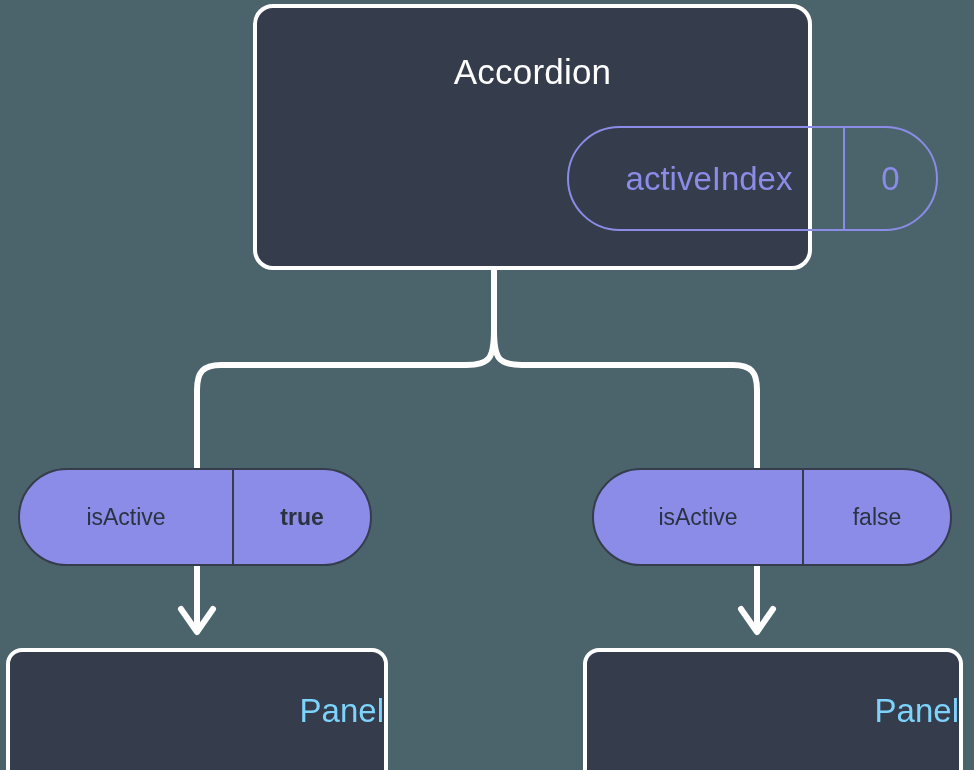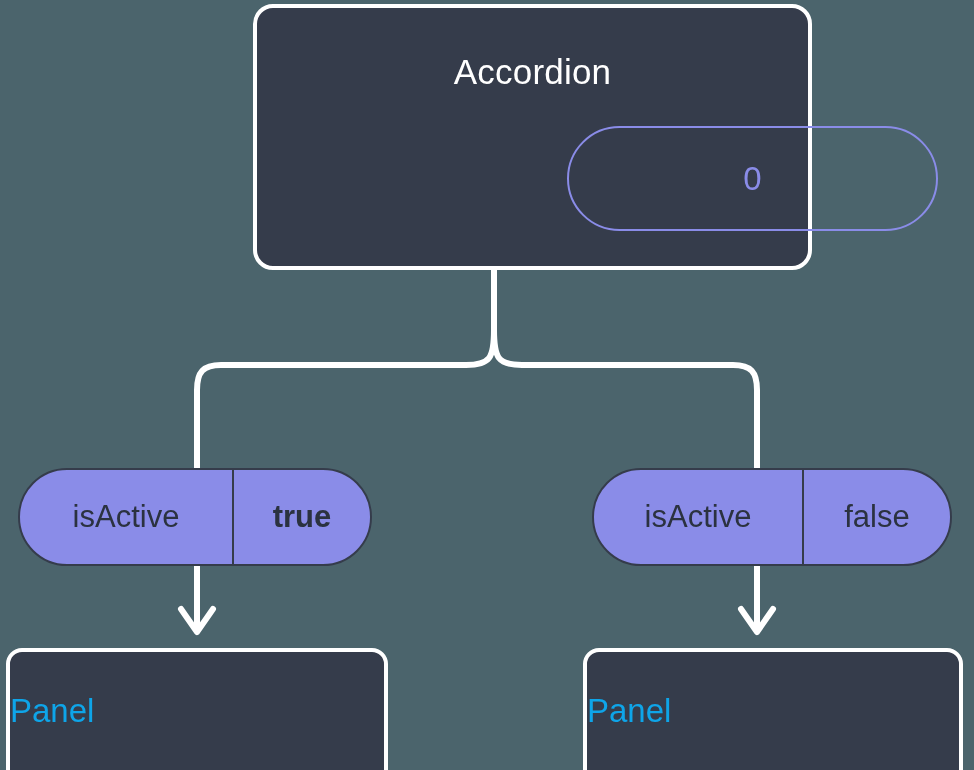--- a/index.html
+++ b/index.html
@@ -97,21 +97,21 @@
 
   
   .pill-filled {
     border: 2px solid #353c4b;
     background: #8a8ce8;
     height: 98px;
   }
   .pill-filled .pill-key,
   .pill-filled .pill-val {
     color: #2b3240;
-    font-size: 31px;
+    font-size: 23px;
   }
   .pill-filled .pill-key {
     border-right: 2px solid #353c4b;
   }
 
   #pill-left {
     left: 18px;
     top: 468px;
     width: 354px;
   }
@@ -135,22 +135,22 @@
     border-radius: 16px;
     height: 140px;
   }
   #panel-left  { left: 6px;   top: 648px; width: 382px; }
   #panel-right { left: 583px; top: 648px; width: 380px; }
   .panel-label {
     position: absolute;
     left: 0;
     top: 40px;
     width: 100%;
-    text-align: left;
-    color: #0ea5e9;
+    text-align: right;
+    color: #7dd3fc;
     font-size: 33px;
   }
 </style>
 </head>
 <body>
 
 <div id="stage">
 
   <svg id="connectors" viewBox="0 0 974 770" width="974" height="770">
 
@@ -163,20 +163,21 @@
     <path d="M 181 609 L 197 632 L 213 609" fill="none" stroke="#ffffff" stroke-width="6" stroke-linecap="round" stroke-linejoin="round"></path>
 
     <path d="M 757 566 L 757 632" fill="none" stroke="#ffffff" stroke-width="6"></path>
     <path d="M 741 609 L 757 632 L 773 609" fill="none" stroke="#ffffff" stroke-width="6" stroke-linecap="round" stroke-linejoin="round"></path>
   </svg>
 
   <div class="node-box" id="accordion-node">
     <div id="accordion-title">Accordion</div>
 
     <div class="pill" id="accordion-pill">
+      <span class="pill-key">activeIndex</span>
       <span class="pill-val">0</span>
     </div>
   </div>
 
   <div class="pill pill-filled" id="pill-left">
     <span class="pill-key">isActive</span>
     <span class="pill-val">true</span>
   </div>
 
   <div class="pill pill-filled" id="pill-right">

